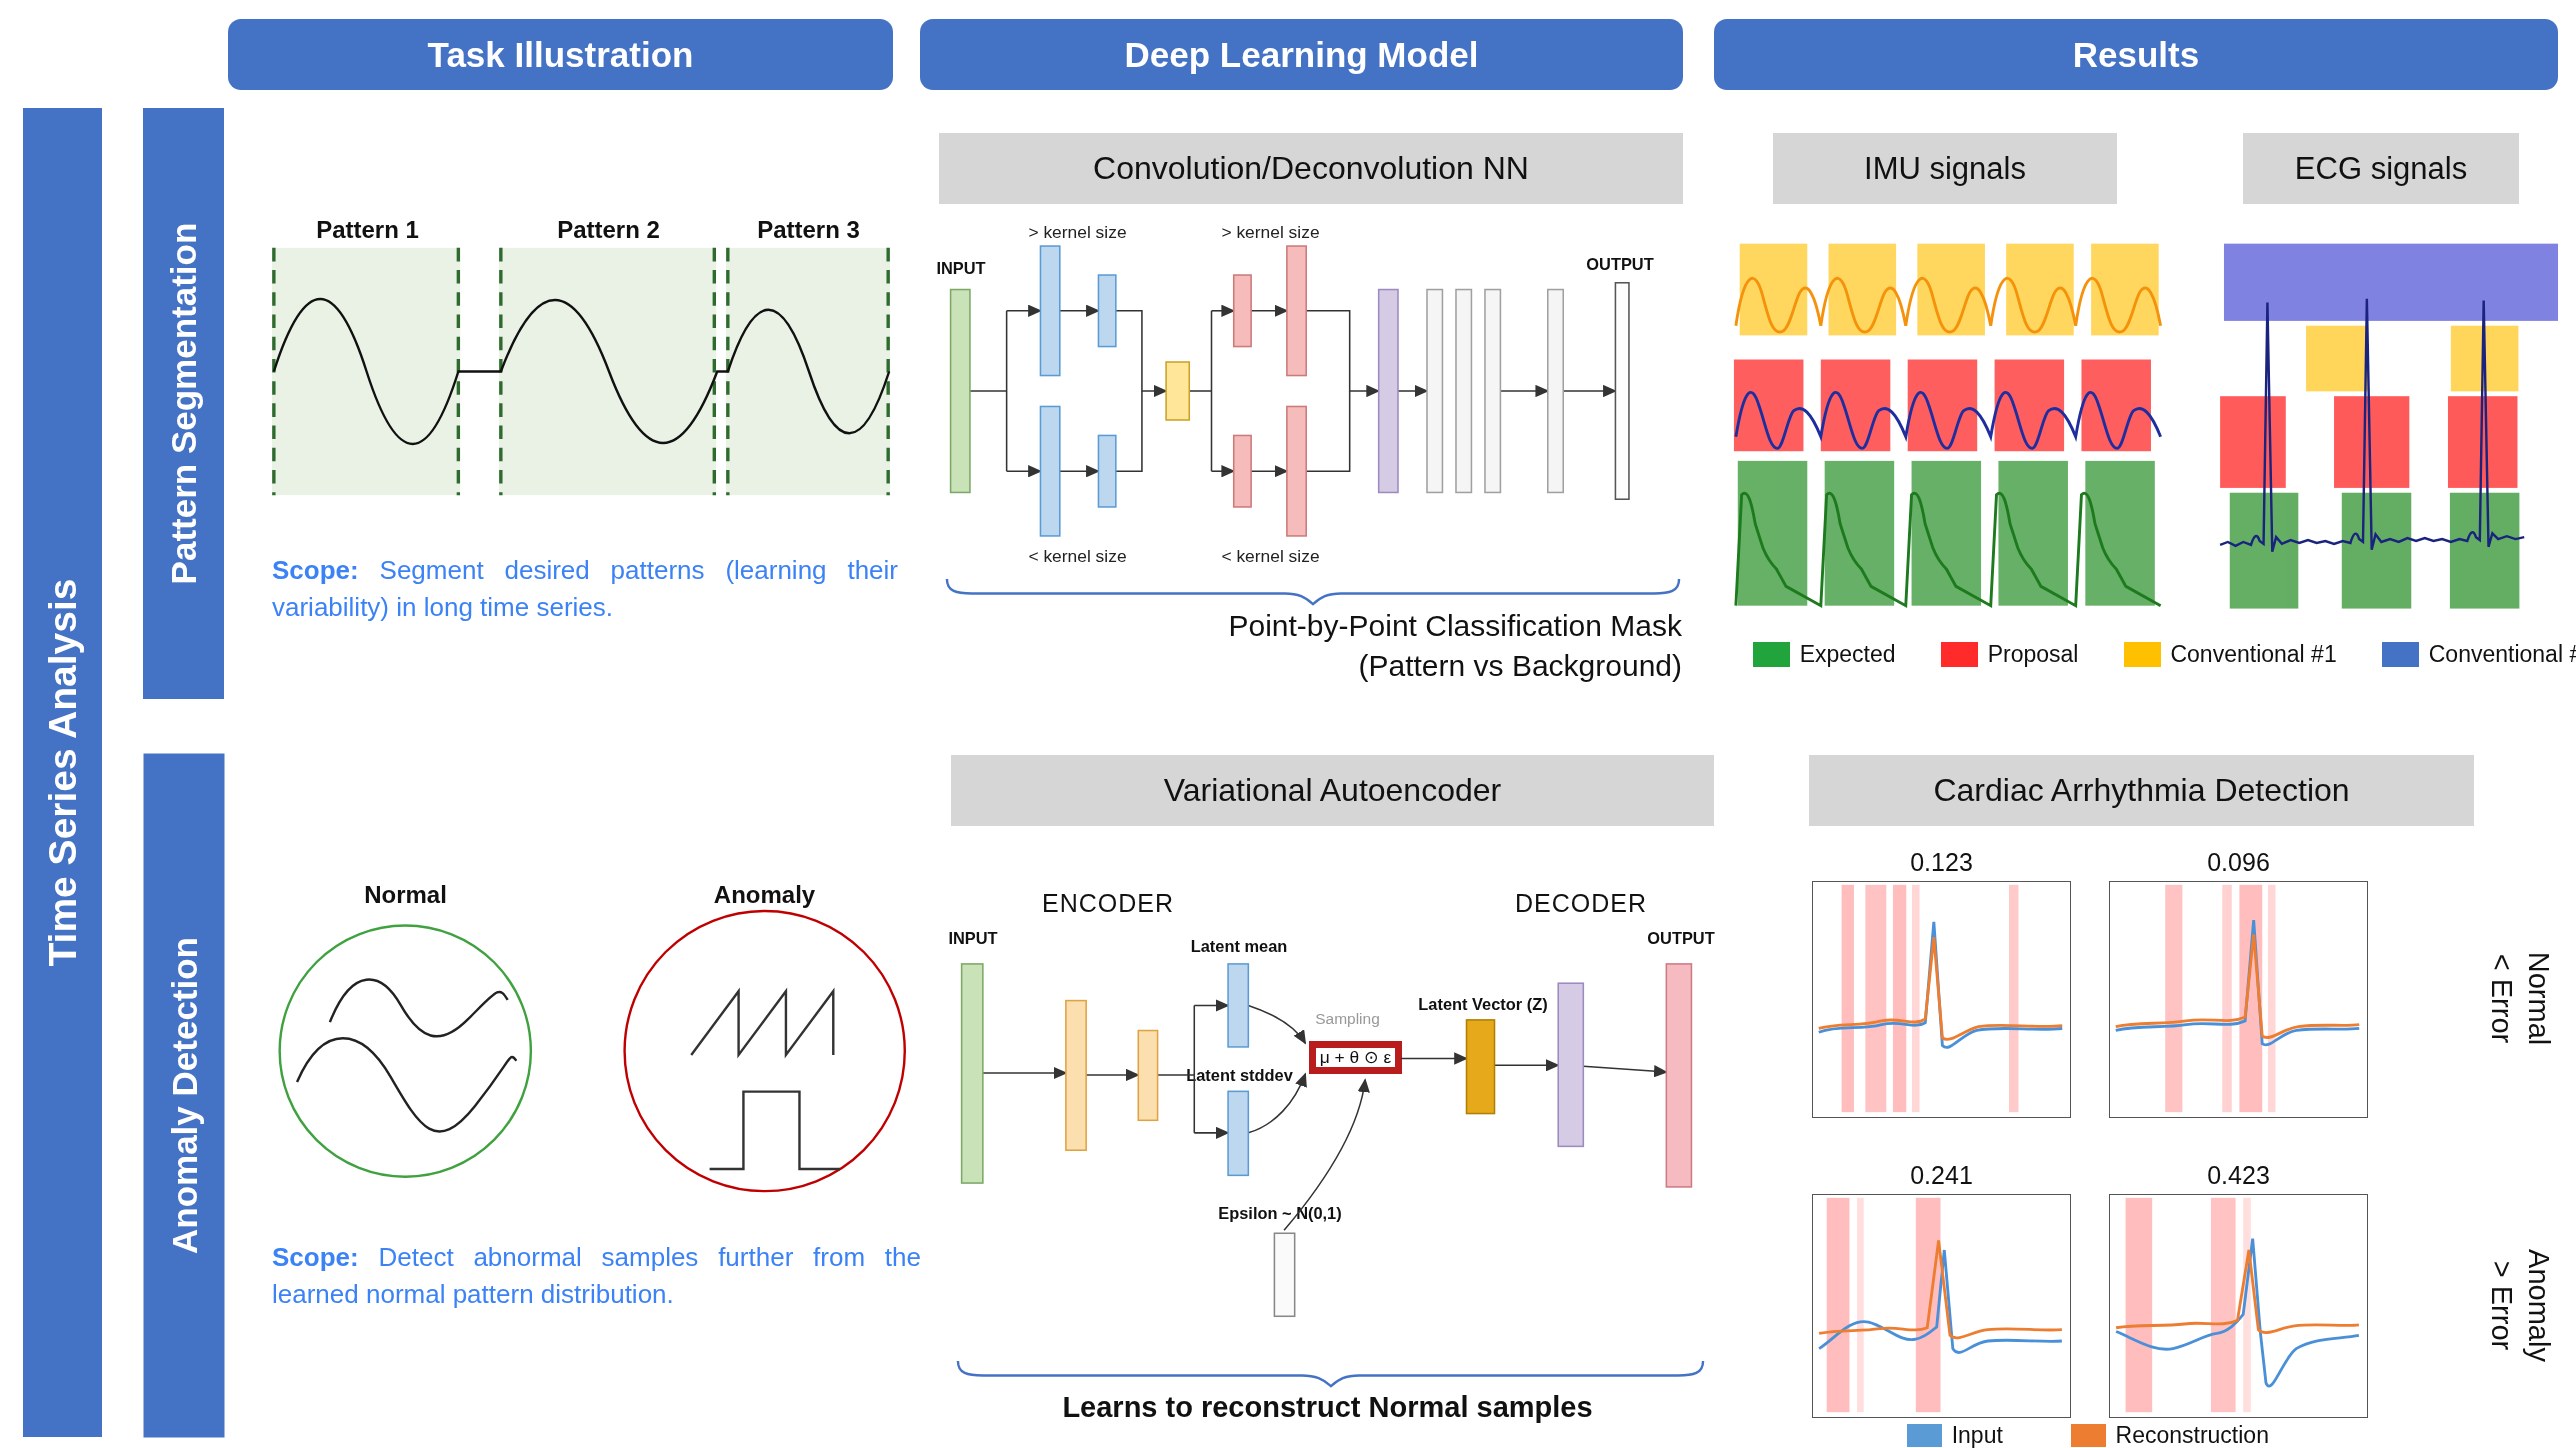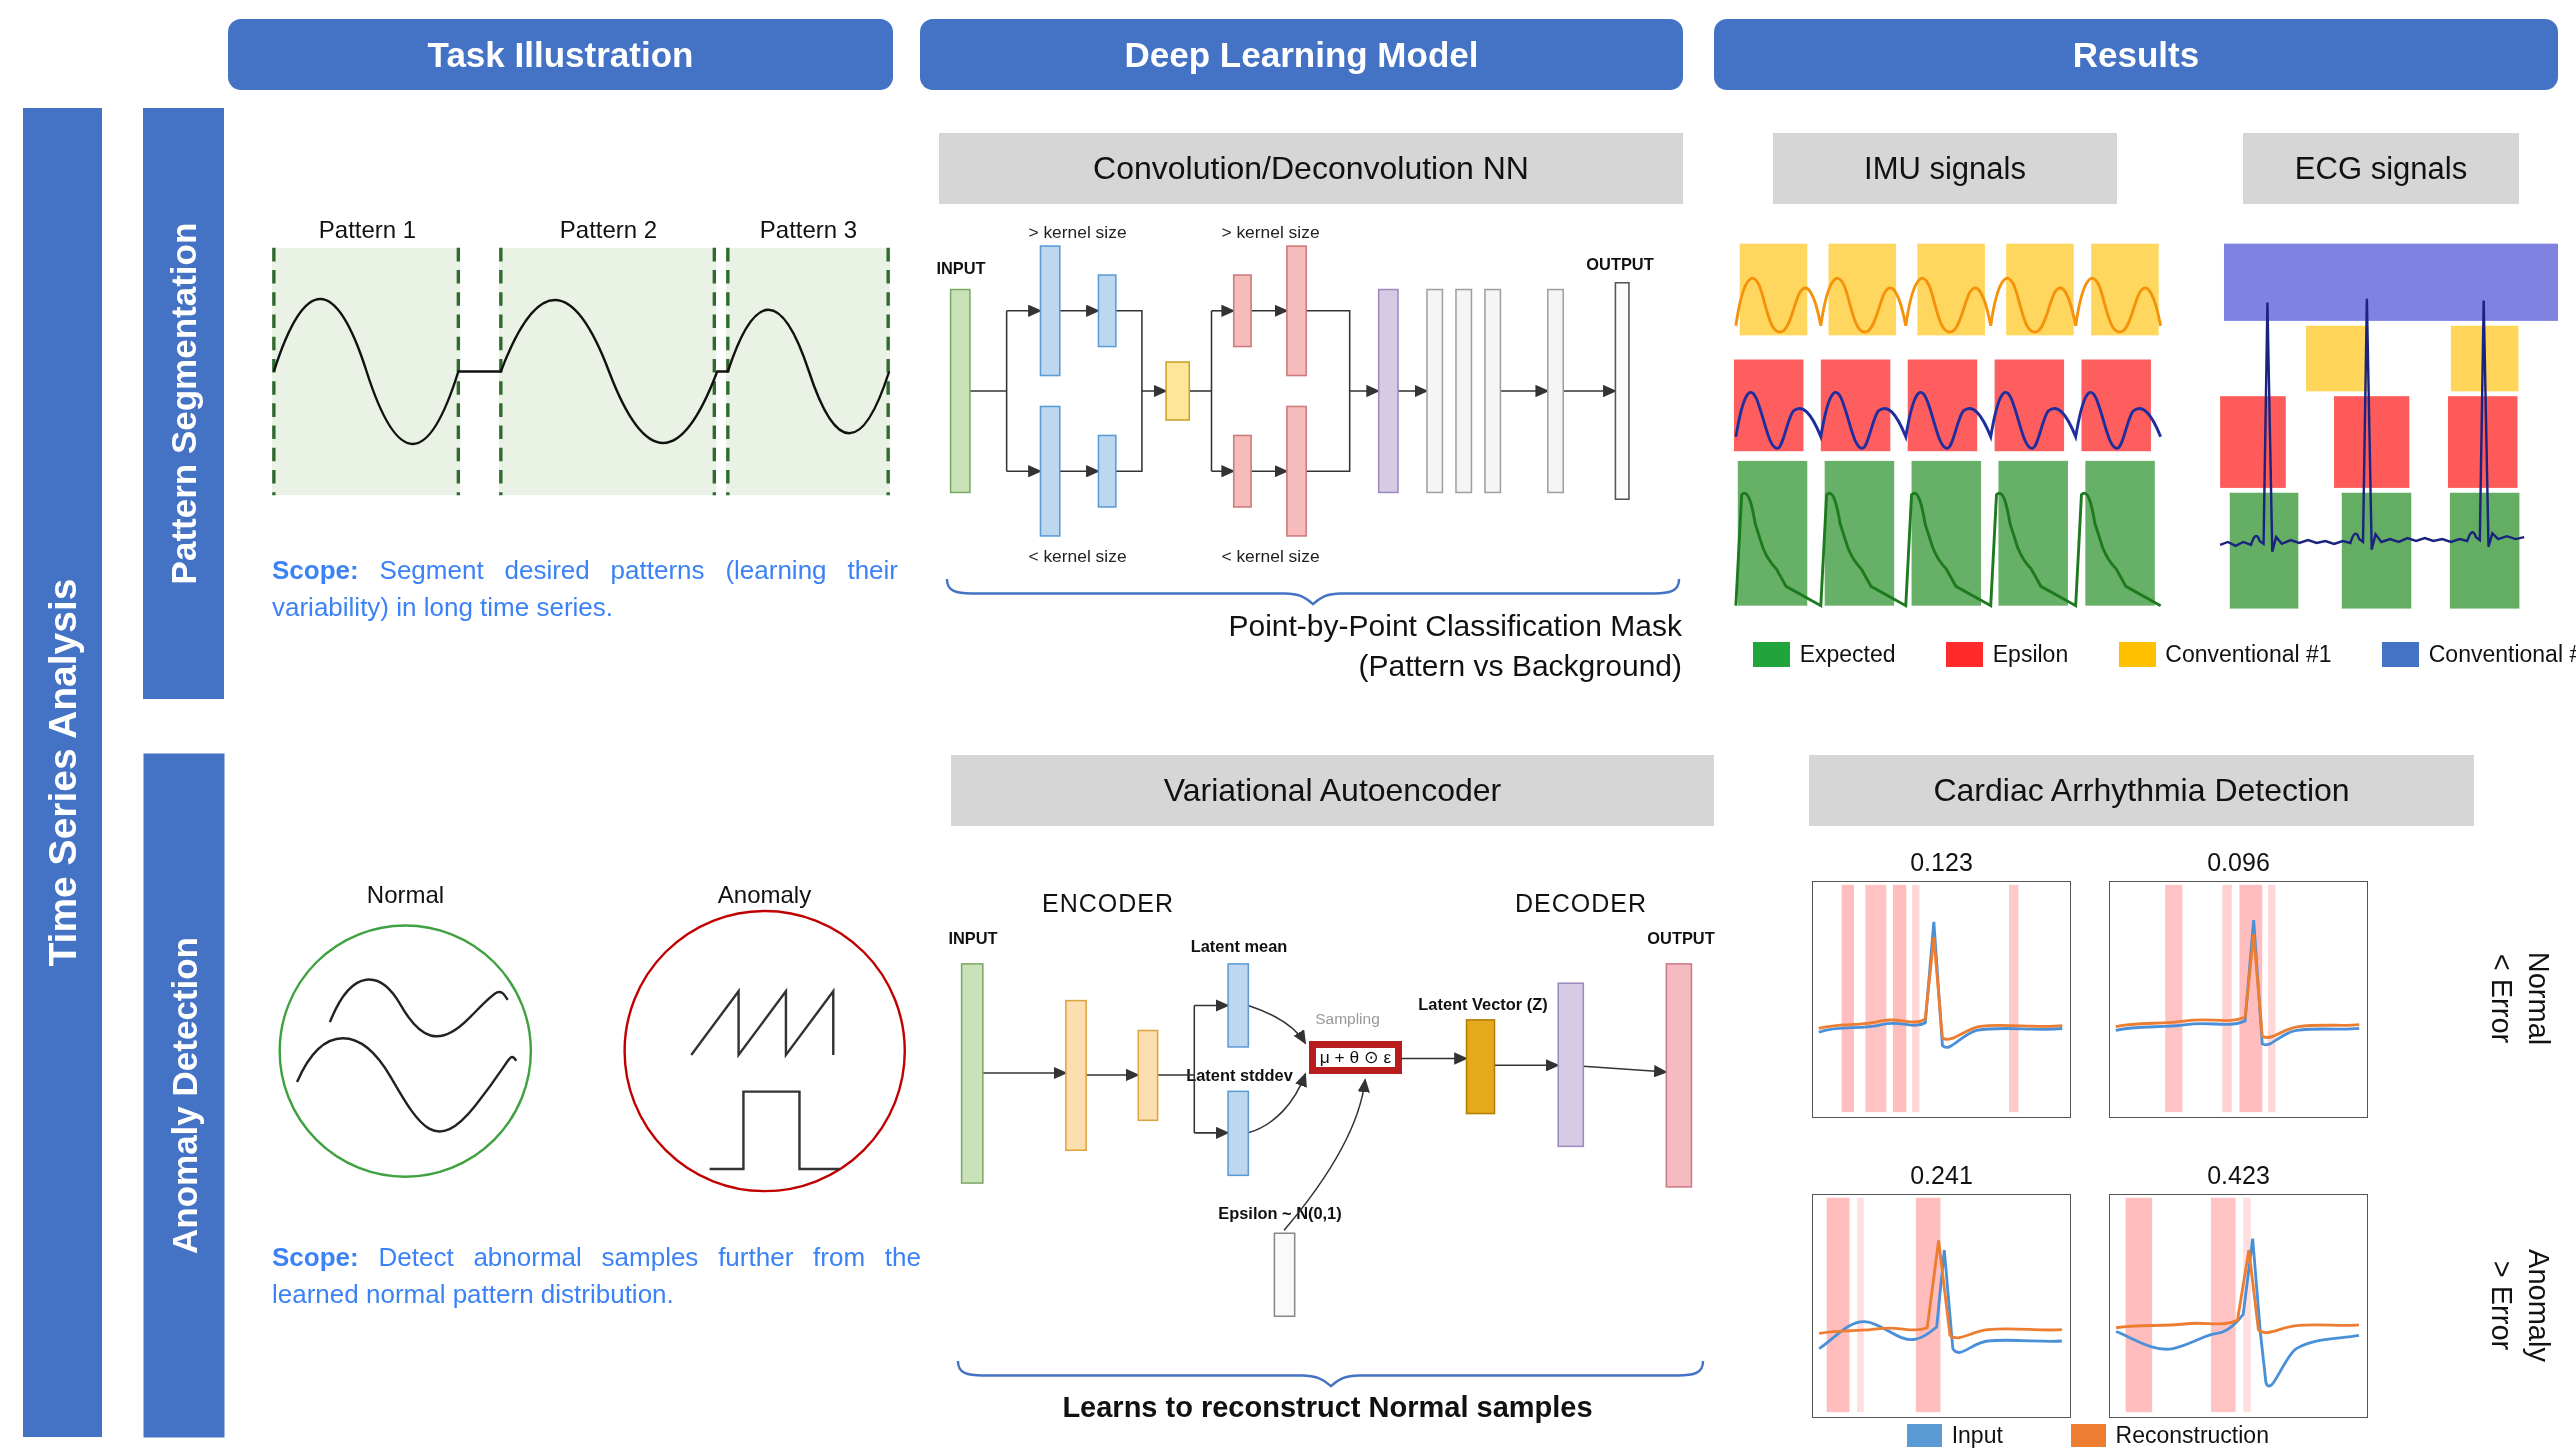--- a/index.html
+++ b/index.html
@@ -8,21 +8,21 @@
   #canvas { position: relative; width: 2576px; height: 1449px; background:#fff; overflow: hidden; }
   .abs { position: absolute; }
   .blue-header { background:#4472C4; color:#fff; font-weight:bold; font-size:35px;
                  display:flex; align-items:center; justify-content:center;border-radius:13px; }
   .gray-header { background:#D6D6D6; color:#111; font-size:32px;
                  display:flex; align-items:center; justify-content:center; }
   .vbar { background:#4472C4; color:#fff; font-weight:bold;
           display:flex; align-items:center; justify-content:center; }
   .rotccw { transform: rotate(-90deg); }
   .rotcw  { transform: rotate(90deg); }
-  .pattern-label { font-weight:normal; font-size:24px; text-align:center; color:#111; }
+  .pattern-label { font-weight:bold; font-size:24px; text-align:center; color:#111; }
   .scope { font-size:26px; line-height:1.42; color:#3b82f6; text-align:justify; }
   .scope b { font-weight:bold; }
   .tiny-label { font-size:16.4px; font-weight:bold; color:#111; text-align:center; }
   .kernel-label { font-size:17.4px; color:#222; text-align:center; }
   .caption { font-size:30px; color:#111; text-align:right; }
   .caption-bold { font-size:29px; font-weight:bold; color:#111; text-align:center; }
   .enc-dec { font-size:25px; color:#111; text-align:right; letter-spacing:1px; }
   .sampling { font-size:15.5px; color:#999; text-align:center; }
   .formula-box { border:7px solid #b91c1c; background:#fff; font-size:17.4px; color:#111;
                  display:flex; align-items:center; justify-content:center; }
@@ -180,21 +180,21 @@
     <path d="M2,322 l8,-3 l8,4 l8,-4 l8,3 q5,-16 9,-4 l4,3 l4,-250 l5,258 l4,-15 l6,7 l9,-4 l9,3 l9,-3 l9,3 l9,-2 l9,3 l9,-3 l8,2 q5,-17 9,-4 l4,3 l4,-252 l5,260 l4,-16 l6,8 l9,-3 l9,3 l9,-4 l9,3 l9,-3 l9,3 l9,-2 l9,3 l9,-3 l8,2 q5,-16 9,-4 l4,3 l4,-248 l5,255 l4,-14 l6,6 l9,-3 l9,3 l9,-2" fill="none" stroke="#1A237E" stroke-width="2.5"></path>
   </svg>
 
   <div class="abs legend-row" style="left:1729px;top:641px;width:842px;justify-content:space-between">
     <span class="legend-item">
       <span class="swatch" style="background-color: rgb(34, 164, 60);"></span>
       <span>Expected</span>
     </span>
     <span class="legend-item">
       <span class="swatch" style="background-color: rgb(255, 43, 43);"></span>
-      <span>Epsilon</span>
+      <span>Proposal</span>
     </span>
     <span class="legend-item">
       <span class="swatch" style="background-color: rgb(255, 192, 0);"></span>
       <span>Conventional #1</span>
     </span>
     <span class="legend-item">
       <span class="swatch" style="background-color: rgb(68, 114, 196);"></span>
       <span>Conventional #2</span>
     </span>
   </div>

